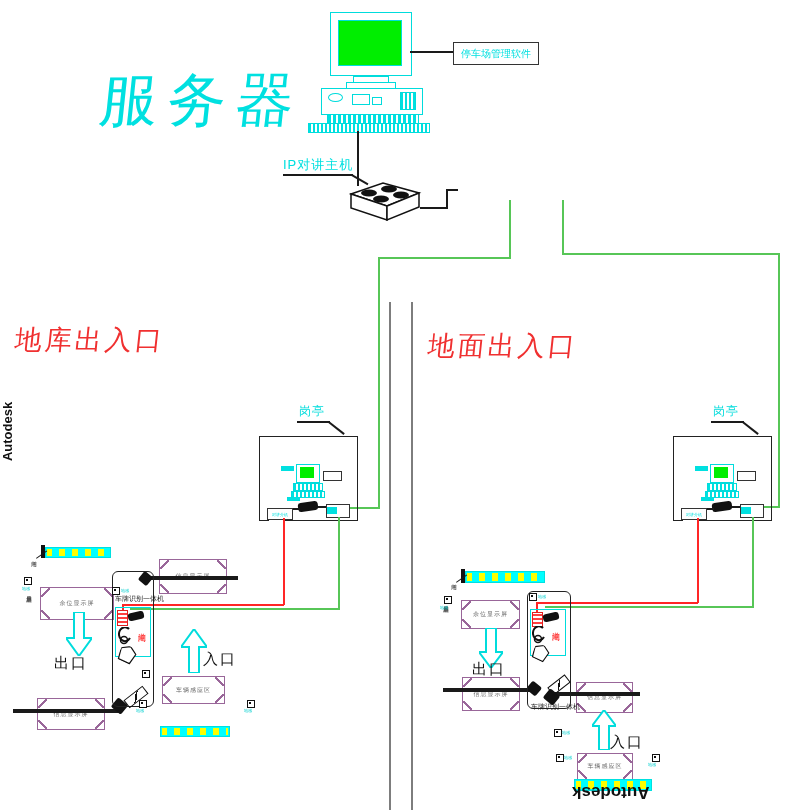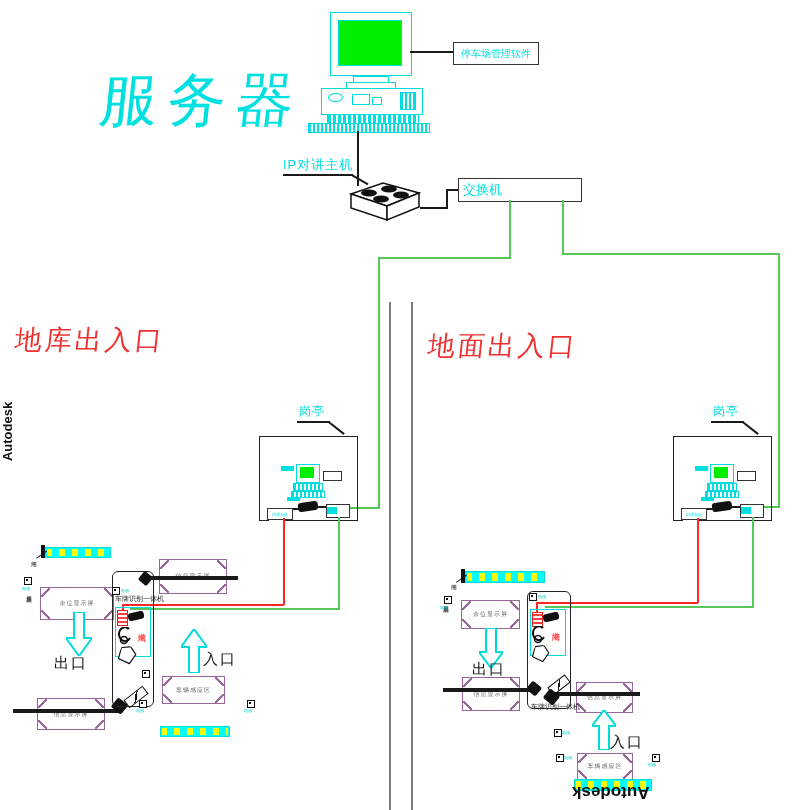--- a/index.html
+++ b/index.html
@@ -87,23 +87,20 @@
     <ellipse cx="24" cy="13" rx="8" ry="3.5" fill="#111"></ellipse>
     <ellipse cx="44" cy="9" rx="8" ry="3.5" fill="#111"></ellipse>
     <ellipse cx="36" cy="19" rx="8" ry="3.5" fill="#111"></ellipse>
     <ellipse cx="56" cy="15" rx="8" ry="3.5" fill="#111"></ellipse>
   </svg>
 
   <div class="ln" style="left:420px;top:207px;width:28px;height:1.5px;"></div>
   <div class="ln" style="left:446px;top:189px;width:1.5px;height:19px;"></div>
   <div class="ln" style="left:446px;top:189px;width:12px;height:1.5px;"></div>
 
-  <div class="abs blkb" style="left:458px;top:178px;width:122px;height:22px;display:flex;align-items:center;">
-    <span class="cyt" style="font-size:13px;margin-left:4px;white-space:nowrap;">交换机</span>
-  </div>
 
   <div class="lngrn" style="left:509px;top:200px;width:2px;height:58px;"></div>
   <div class="lngrn" style="left:378px;top:257px;width:133px;height:2px;"></div>
   <div class="lngrn" style="left:378px;top:257px;width:2px;height:252px;"></div>
   <div class="lngrn" style="left:347px;top:507px;width:33px;height:2px;"></div>
   <div class="lngrn" style="left:562px;top:200px;width:2px;height:55px;"></div>
   <div class="lngrn" style="left:562px;top:253px;width:218px;height:2px;"></div>
   <div class="lngrn" style="left:778px;top:253px;width:2px;height:255px;"></div>
   <div class="lngrn" style="left:761px;top:506px;width:19px;height:2px;"></div>
 

